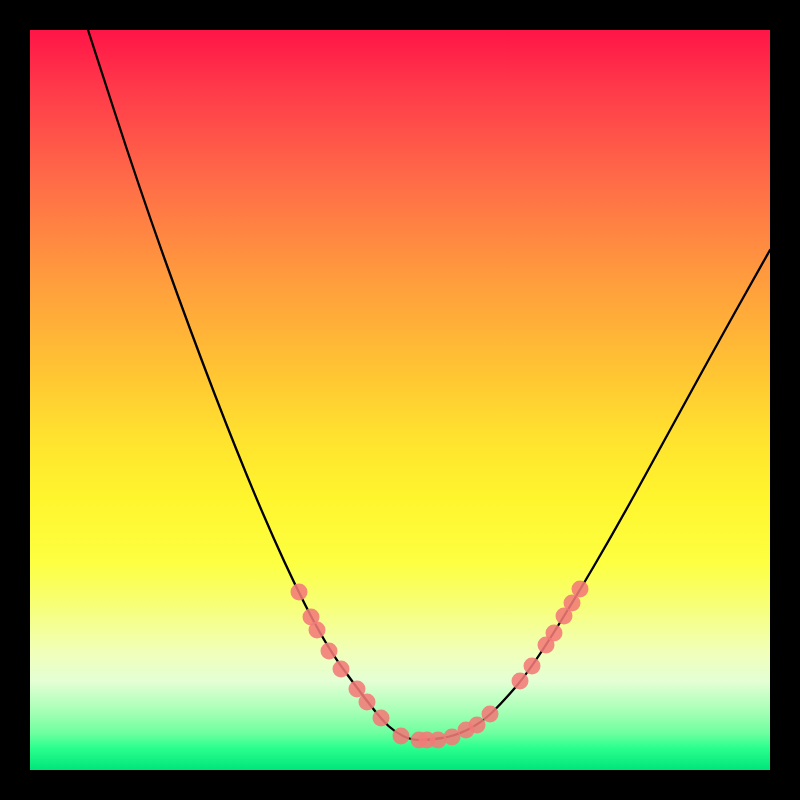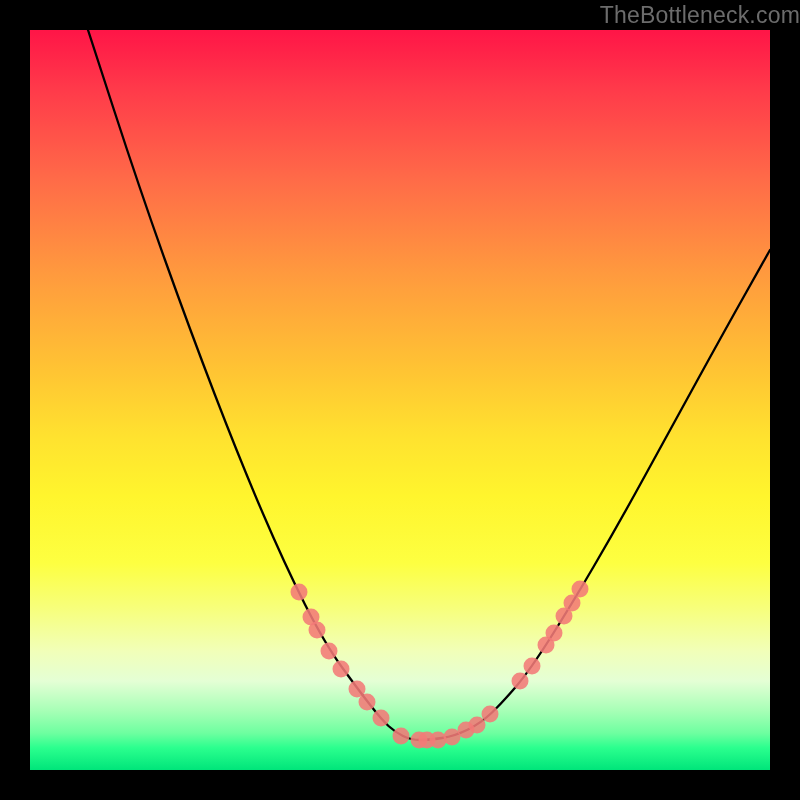--- a/index.html
+++ b/index.html
@@ -52,21 +52,20 @@
   svg.curve {
     position: absolute;
     left: 0; top: 0;
     width: 740px; height: 740px;
   }
 </style>
 </head>
 <body>
 
 <div class="frame">
-  <div class="watermark">TheBottleneck.com</div>
   <div class="plot">
     <svg class="curve" viewBox="0 0 740 740" preserveAspectRatio="none">
       <path id="curve-path" d="M 58 0 Q 58 0 84 80 Q 110 160 135 230 Q 160 300 185 365 Q 210 430 232.5 482.5 Q 255 535 275 574.5 Q 295 614 312.5 638 Q 330 662 341 676 Q 352 690 358.5 696 Q 365 702 373 706 Q 381 710 390 710 Q 399 710 412 708 Q 425 706 438 699.5 Q 451 693 462 682.5 Q 473 672 486.5 656 Q 500 640 520 608.5 Q 540 577 564 536 Q 588 495 614 447.5 Q 640 400 667.5 350 Q 695 300 717.5 260 T 740 220 " fill="none" stroke="#000" stroke-width="2.3" stroke-linecap="round" stroke-linejoin="round"></path>
       <g id="markers-group">
           <circle cx="269" cy="562" r="8.5" fill="#f37a78" fill-opacity="0.88"></circle>
           <circle cx="281" cy="587" r="8.5" fill="#f37a78" fill-opacity="0.88"></circle>
           <circle cx="287" cy="600" r="8.5" fill="#f37a78" fill-opacity="0.88"></circle>
           <circle cx="299" cy="621" r="8.5" fill="#f37a78" fill-opacity="0.88"></circle>
           <circle cx="311" cy="639" r="8.5" fill="#f37a78" fill-opacity="0.88"></circle>
           <circle cx="327" cy="659" r="8.5" fill="#f37a78" fill-opacity="0.88"></circle>

